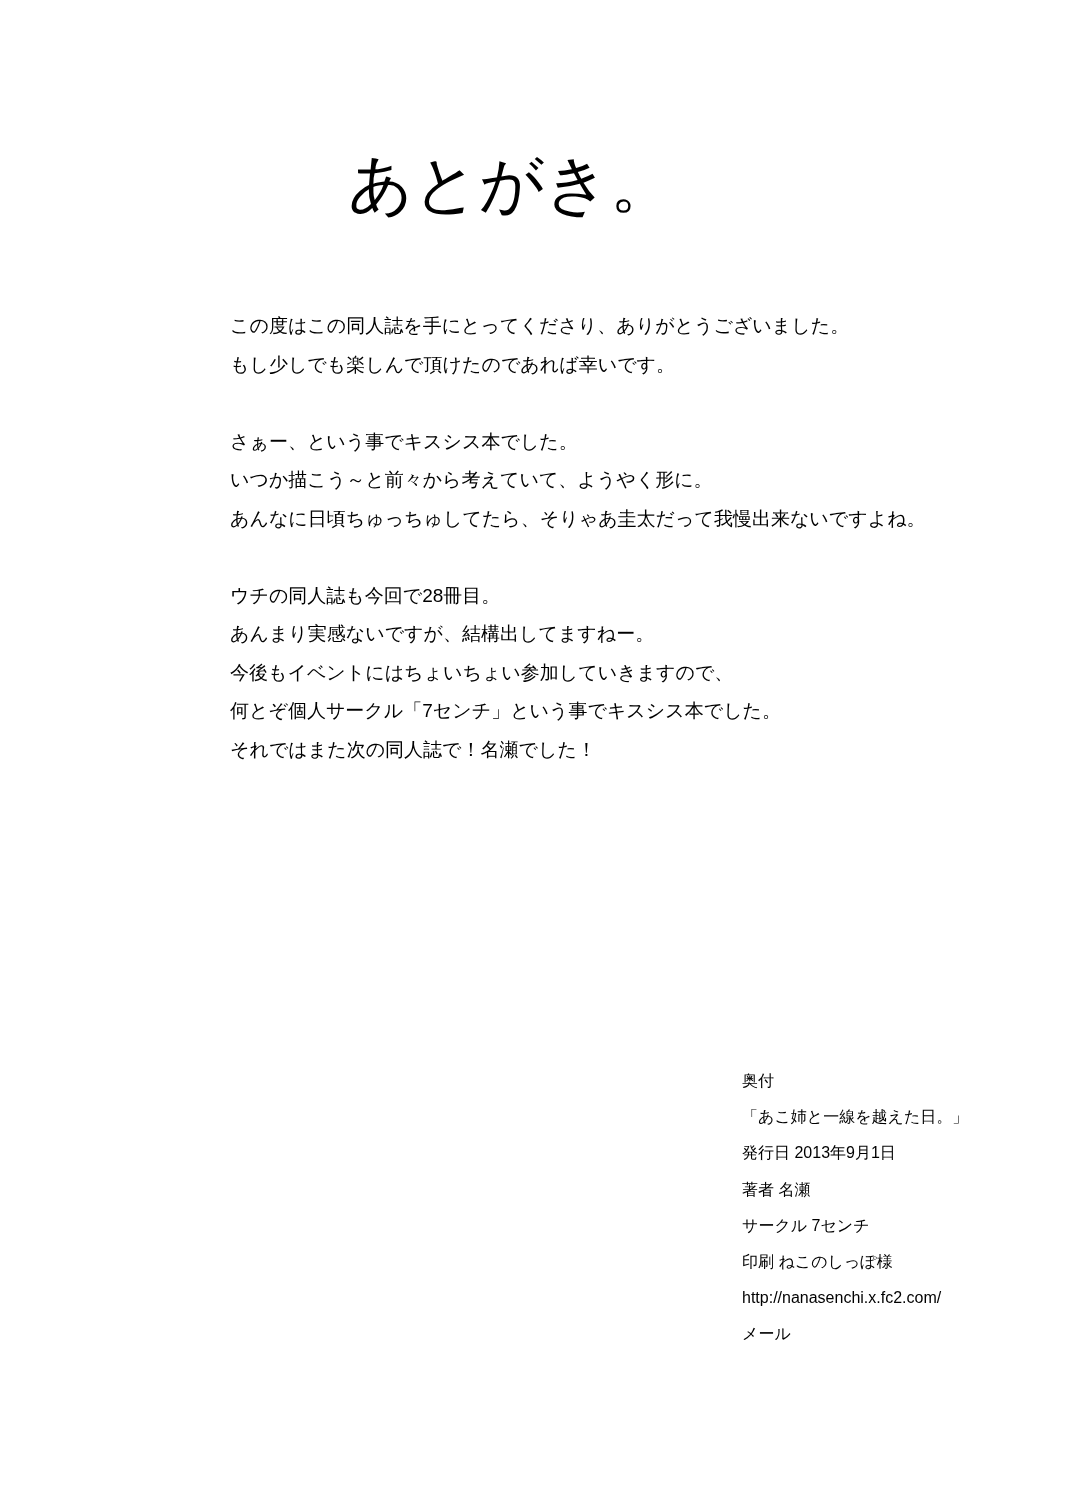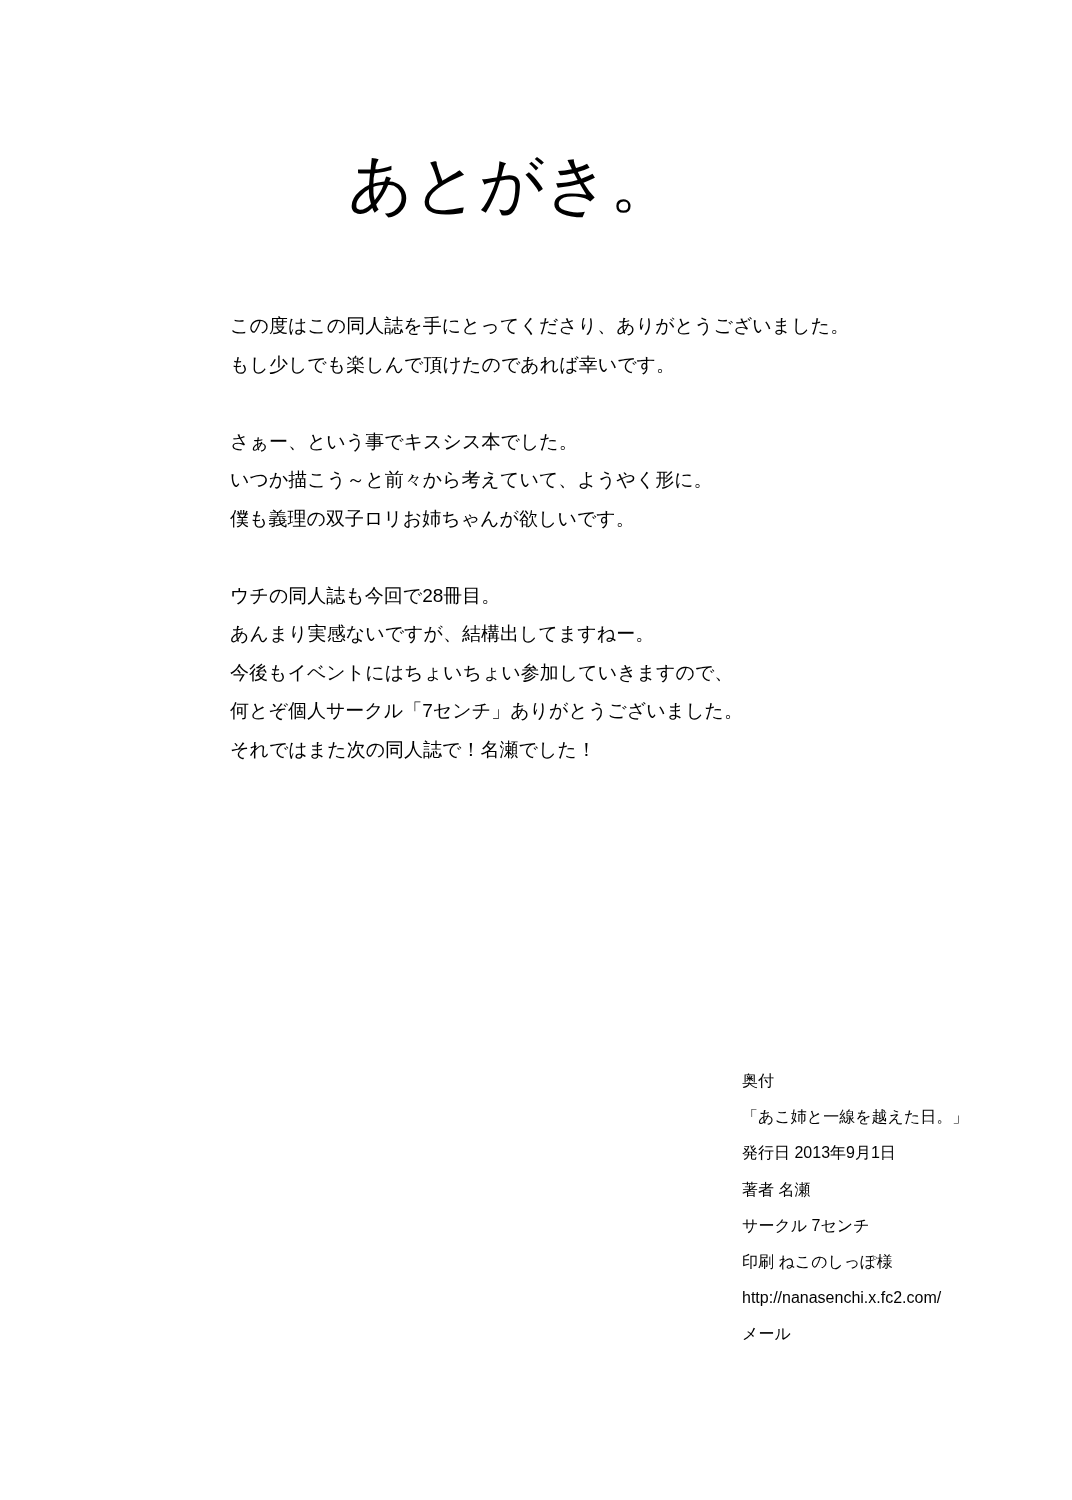--- a/index.html
+++ b/index.html
@@ -62,27 +62,27 @@
   <h1 class="title">あとがき。</h1>
 
   <div class="afterword">
     <div class="para">
       <span class="line">この度はこの同人誌を手にとってくださり、ありがとうございました。</span>
       <span class="line">もし少しでも楽しんで頂けたのであれば幸いです。</span>
     </div>
     <div class="para">
       <span class="line">さぁー、という事でキスシス本でした。</span>
       <span class="line">いつか描こう～と前々から考えていて、ようやく形に。</span>
-      <span class="line">僕も義理の双子ロリお姉ちゃんが欲しいです。</span>
+      <span class="line">あんなに日頃ちゅっちゅしてたら、そりゃあ圭太だって我慢出来ないですよね。</span>
     </div>
     <div class="para">
       <span class="line">ウチの同人誌も今回で28冊目。</span>
       <span class="line">あんまり実感ないですが、結構出してますねー。</span>
       <span class="line">今後もイベントにはちょいちょい参加していきますので、</span>
-      <span class="line">何とぞ個人サークル「7センチ」ありがとうございました。</span>
+      <span class="line">何とぞ個人サークル「7センチ」という事でキスシス本でした。</span>
       <span class="line">それではまた次の同人誌で！名瀬でした！</span>
     </div>
   </div>
 
   <div class="colophon">
     <span class="line">奥付</span>
     <span class="line">「あこ姉と一線を越えた日。」</span>
     <span class="line">発行日 2013年9月1日</span>
     <span class="line">著者 名瀬</span>
     <span class="line">サークル 7センチ</span>

